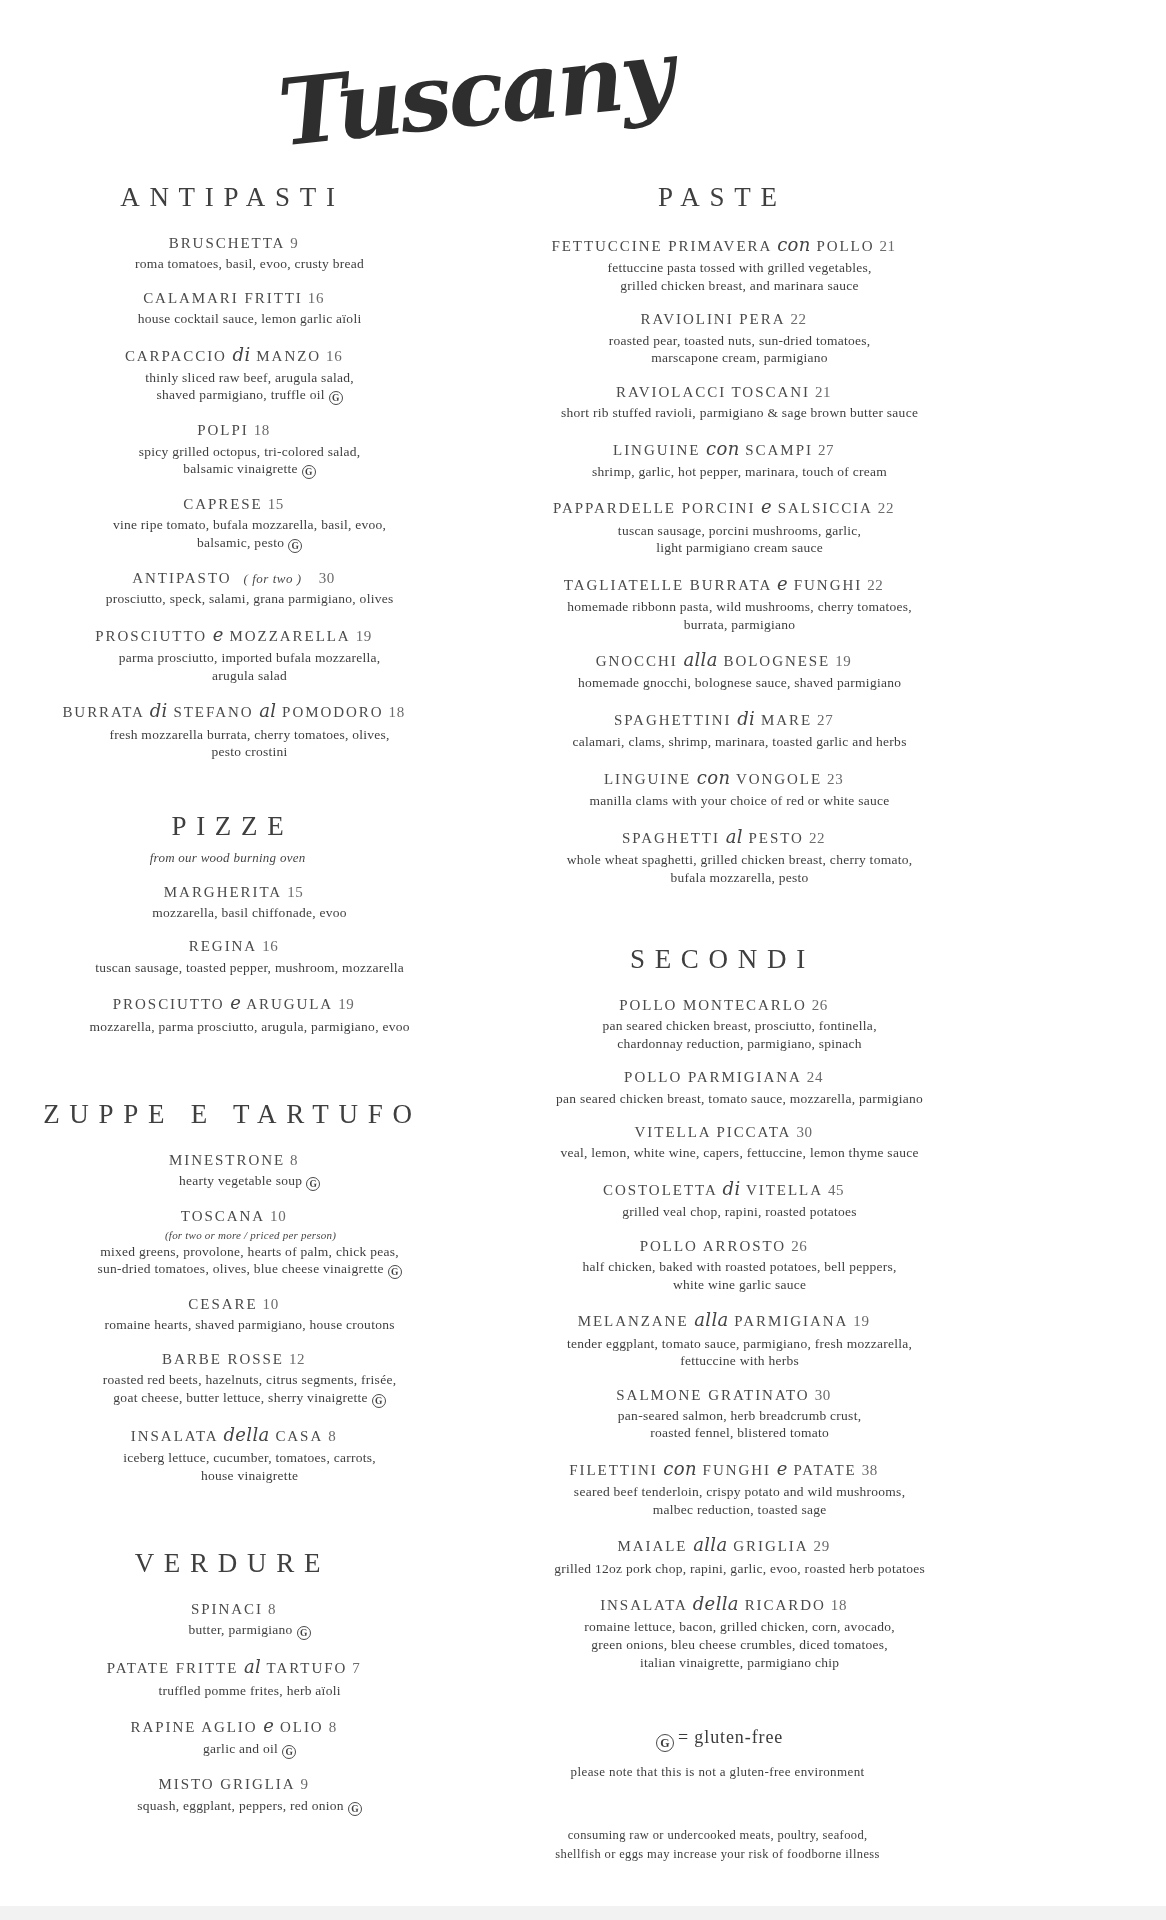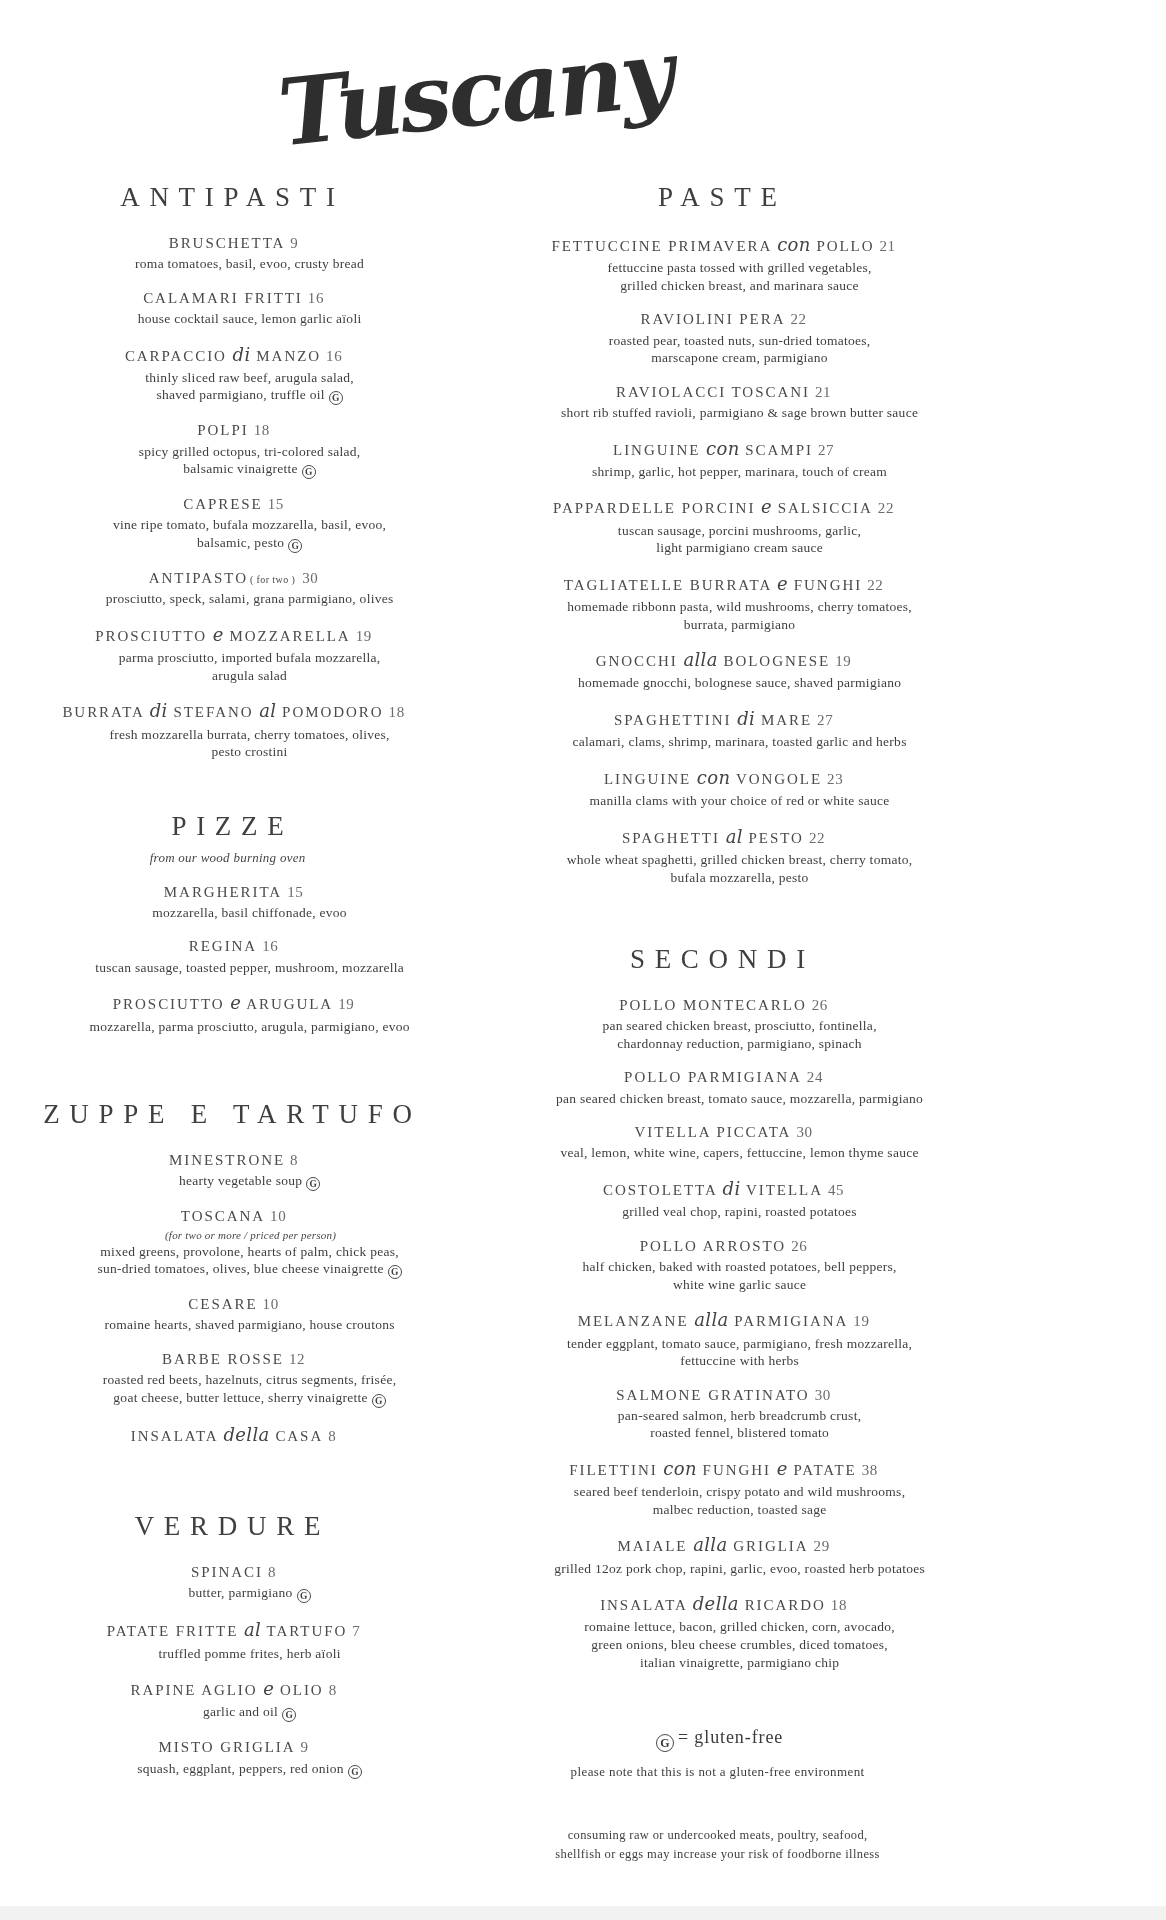--- a/index.html
+++ b/index.html
@@ -71,24 +71,25 @@
     padding-left: 12px;
   }
   .name-script {
     font-family: "DejaVu Serif", serif;
     font-style: italic;
     font-size: 18px;
     letter-spacing: 0.02em;
     color: #444444;
   }
   .item-note {
-    font-size: 10px;
+    font-style: italic;
+    font-size: 13px;
     letter-spacing: 0.04em;
     color: #4a4a4a;
-    margin: 0 2px;
+    margin: 0 12px;
   }
   .item-price {
     color: #6b6b6b;
     font-size: 15px;
     letter-spacing: 0.04em;
     margin-left: 5px;
   }
   .item-subnote {
     font-style: italic;
     font-size: 11px;
@@ -228,20 +229,21 @@
             <div class="menu-item">
               <div class="item-name-line"><span class="item-name">CESARE</span><span class="item-price">10</span></div>
               <div class="item-desc">romaine hearts, shaved parmigiano, house croutons</div>
             </div>
             <div class="menu-item">
               <div class="item-name-line"><span class="item-name">BARBE ROSSE</span><span class="item-price">12</span></div>
               <div class="item-desc">roasted red beets, hazelnuts, citrus segments, frisée,<br>goat cheese, butter lettuce, sherry vinaigrette<span class="gf-icon">G</span></div>
             </div>
             <div class="menu-item">
               <div class="item-name-line"><span class="item-name">INSALATA <span class="name-script">della</span> CASA</span><span class="item-price">8</span></div>
+              <div class="item-desc">iceberg lettuce, cucumber, tomatoes, carrots,<br>house vinaigrette</div>
             </div>
           </section>
           <section class="menu-section section-verdure">
             <h2 class="section-title">VERDURE</h2>
             <div class="menu-item">
               <div class="item-name-line"><span class="item-name">SPINACI</span><span class="item-price">8</span></div>
               <div class="item-desc">butter, parmigiano<span class="gf-icon">G</span></div>
             </div>
             <div class="menu-item">
               <div class="item-name-line"><span class="item-name">PATATE FRITTE <span class="name-script">al</span> TARTUFO</span><span class="item-price">7</span></div>

